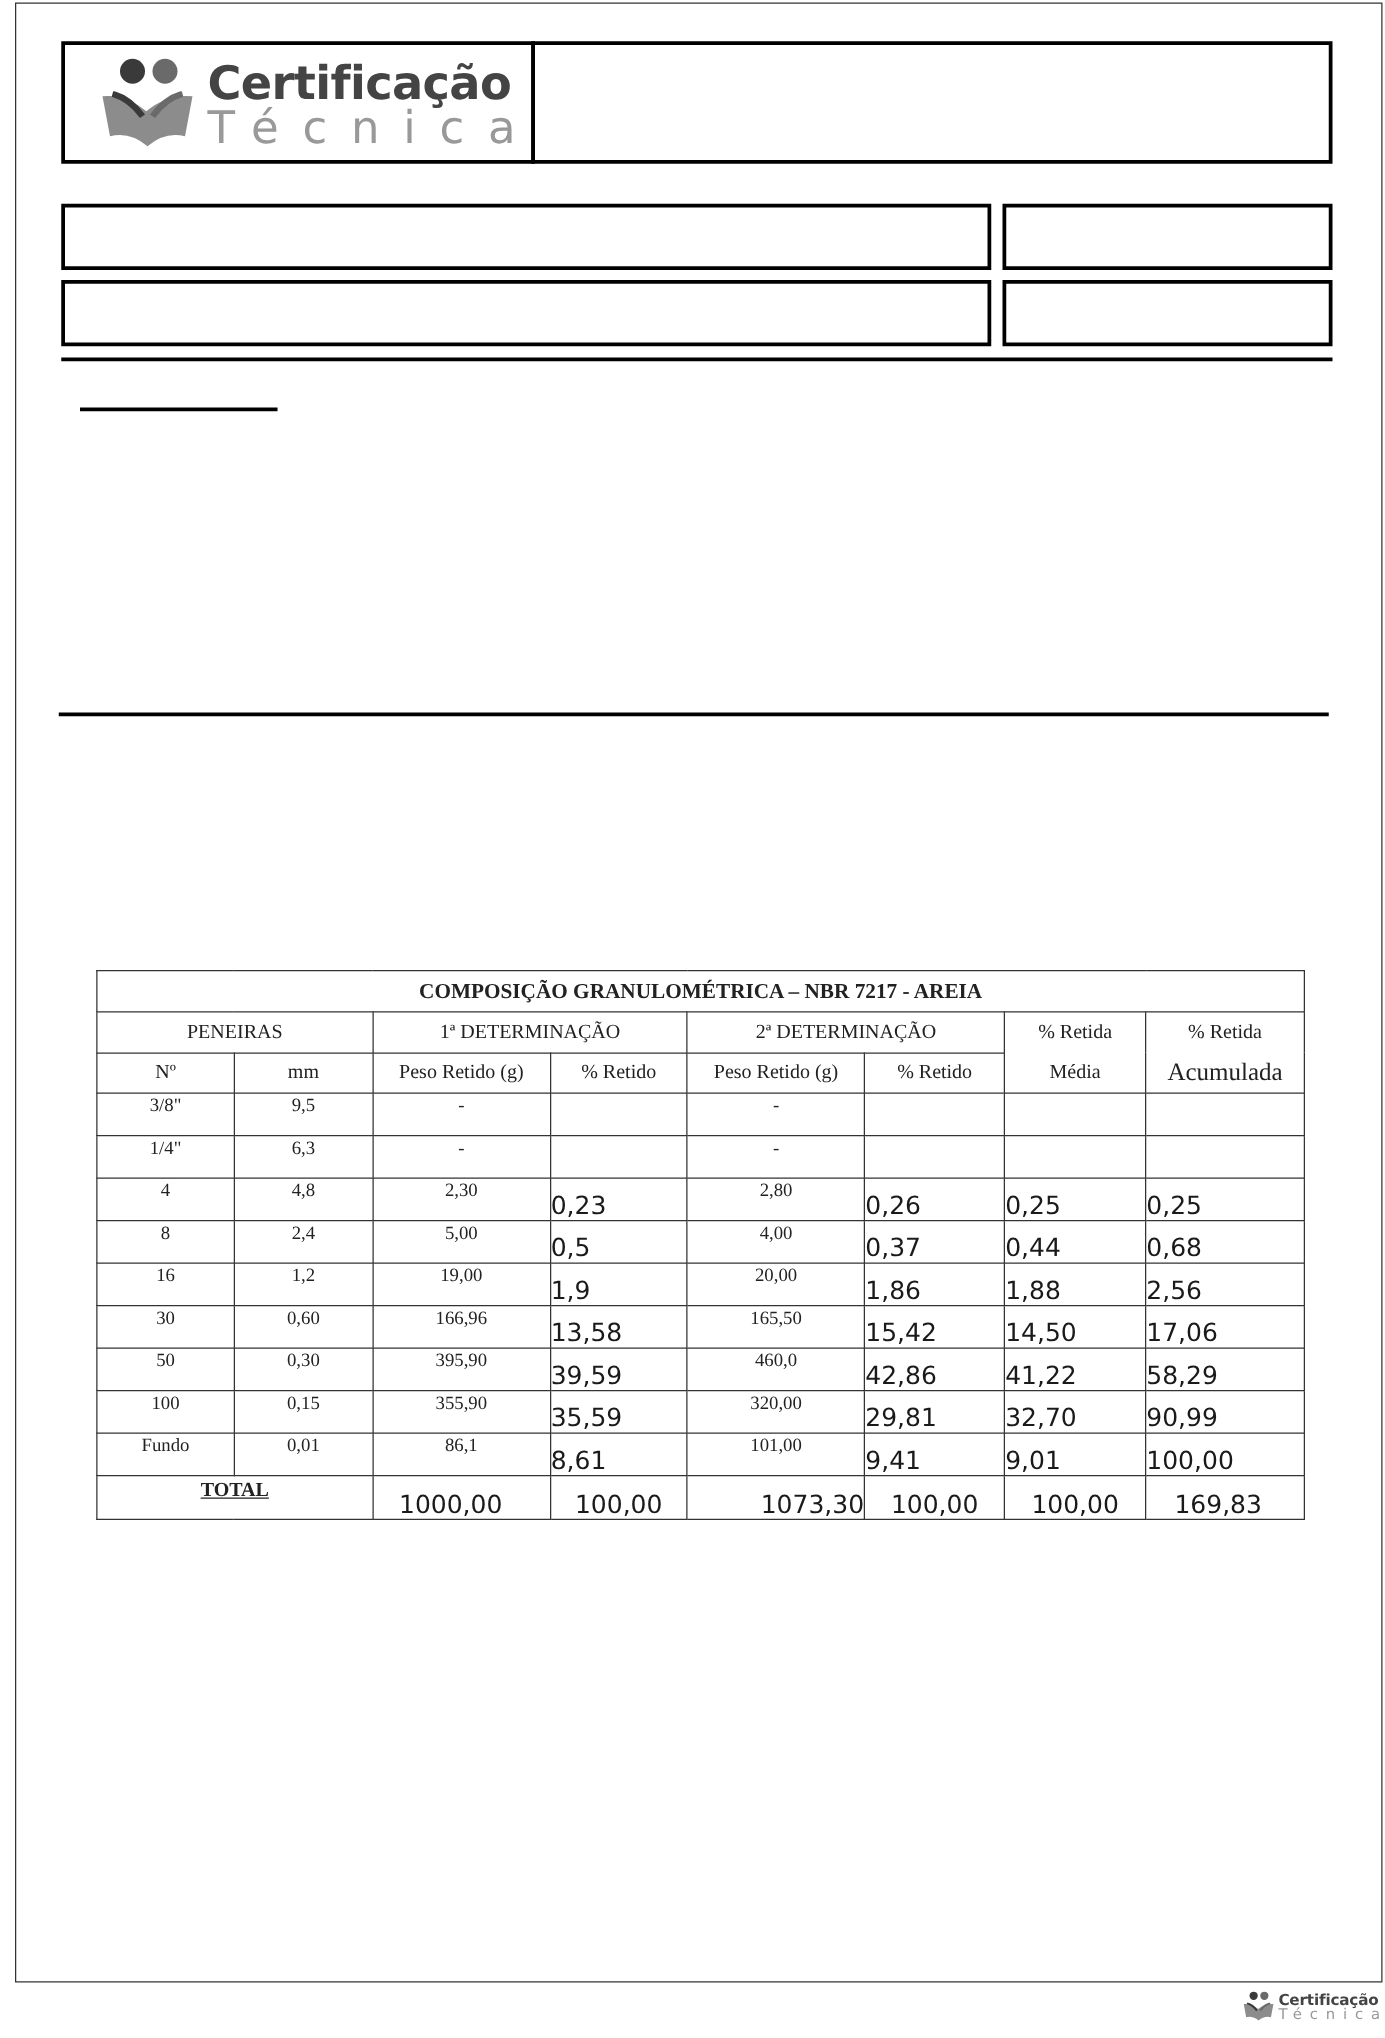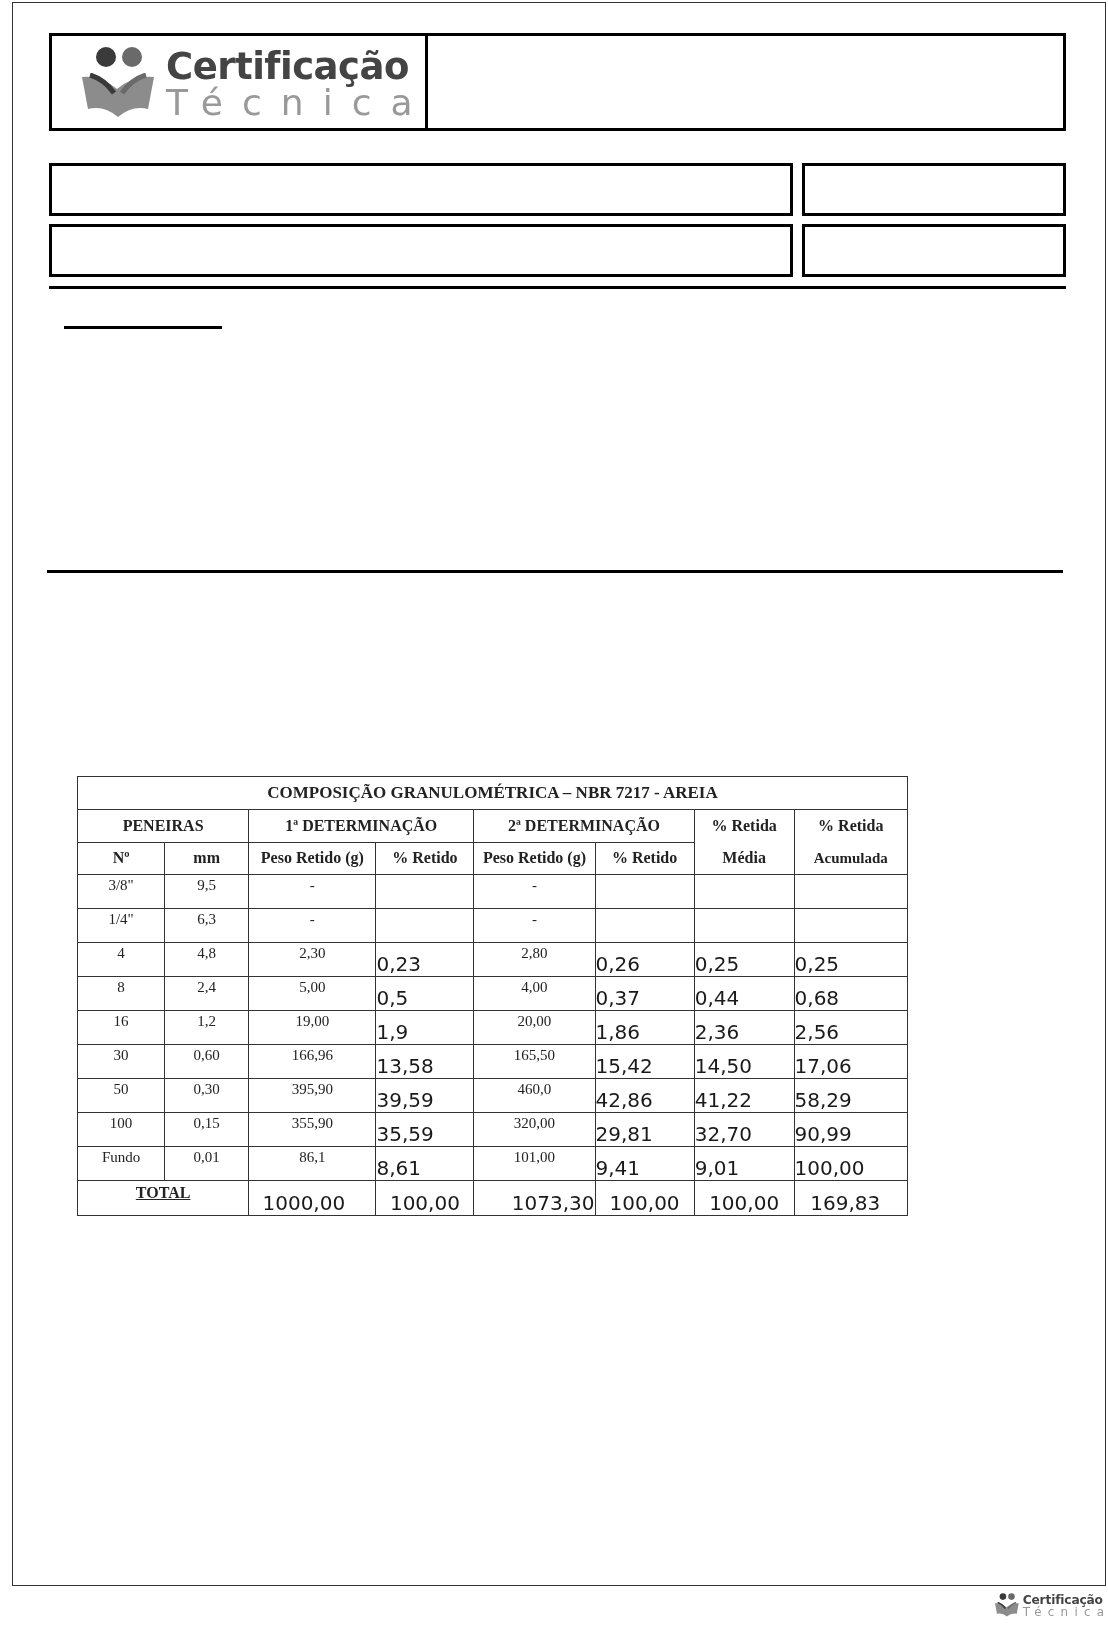--- a/index.html
+++ b/index.html
@@ -28,27 +28,27 @@
   .logo-mark .h2 { left: 46px; background: #6a6a6a; }
   .logo-mark .book { position: absolute; left: 4px; top: 30px; width: 76px; height: 46px; }
   .logo-text { margin-left: 6px; line-height: 1; }
   .logo-text .t1 { font-family: "DejaVu Sans", sans-serif; font-size: 37px; font-weight: bold;
                    color: #444; letter-spacing: -0.5px; }
   .logo-text .t2 { font-family: "DejaVu Sans", sans-serif; font-size: 36px; color: #999;
                    letter-spacing: 19px; margin-top: 0px; }
 
   .footer-logo { left: 993px; top: 1592px; transform-origin: 0 0; transform: scale(0.33); }
 
-  table.granulo { position: absolute; left: 77px; top: 776px; width: 831px; border-collapse: collapse;
+  table.granulo { position: absolute; left: 77px; top: 776px; width: 967px; border-collapse: collapse;
                   font-family: "Liberation Serif", serif; }
   table.granulo td { border: 1.5px solid #333; text-align: center; padding: 0; height: 31px;
                      vertical-align: top; font-size: 15px; color: #222; }
   table.granulo td.big { font-family: "DejaVu Sans", sans-serif; font-size: 20px; vertical-align: bottom;
                          text-align: left; padding-right: 18px; color: #1a1a1a; }
-  table.granulo td.hdr { font-weight: bold; font-size: 16px; vertical-align: middle; }
+  table.granulo td.hdr { font-weight: normal; font-size: 16px; vertical-align: middle; }
   table.granulo td.title { font-weight: bold; font-size: 17px; height: 32px; vertical-align: middle; }
   table.granulo td.small { font-size: 15px; padding-top: 2px; }
   table.granulo td.total-label { font-weight: bold; font-size: 16px; vertical-align: top; padding-top: 3px; text-decoration: underline; }
 </style>
 </head>
 <body>
 
 <div class="page-border"></div>
 
 <div class="logo-box">
@@ -96,21 +96,21 @@
   <tr>
     <td class="hdr" colspan="2">PENEIRAS</td>
     <td class="hdr" colspan="2">1ª DETERMINAÇÃO</td>
     <td class="hdr" colspan="2">2ª DETERMINAÇÃO</td>
     <td class="hdr" rowspan="2" style="line-height:32px;">
       <div>% Retida</div>
       <div>Média</div>
     </td>
     <td class="hdr" rowspan="2" style="line-height:32px;">
       <div>% Retida</div>
-      <div style="font-size:15px;">Acumulada</div>
+      <div style="font-size:20px;">Acumulada</div>
     </td>
   </tr>
   <tr>
     <td class="hdr">Nº</td>
     <td class="hdr">mm</td>
     <td class="hdr">Peso Retido (g)</td>
     <td class="hdr">% Retido</td>
     <td class="hdr">Peso Retido (g)</td>
     <td class="hdr">% Retido</td>
   </tr>
@@ -156,21 +156,21 @@
         <td class="big">0,44</td>
         <td class="big">0,68</td>
       </tr>
       <tr>
         <td class="small">16</td>
         <td class="small">1,2</td>
         <td class="small">19,00</td>
         <td class="big">1,9</td>
         <td class="small">20,00</td>
         <td class="big">1,86</td>
-        <td class="big">2,36</td>
+        <td class="big">1,88</td>
         <td class="big">2,56</td>
       </tr>
       <tr>
         <td class="small">30</td>
         <td class="small">0,60</td>
         <td class="small">166,96</td>
         <td class="big">13,58</td>
         <td class="small">165,50</td>
         <td class="big">15,42</td>
         <td class="big">14,50</td>

